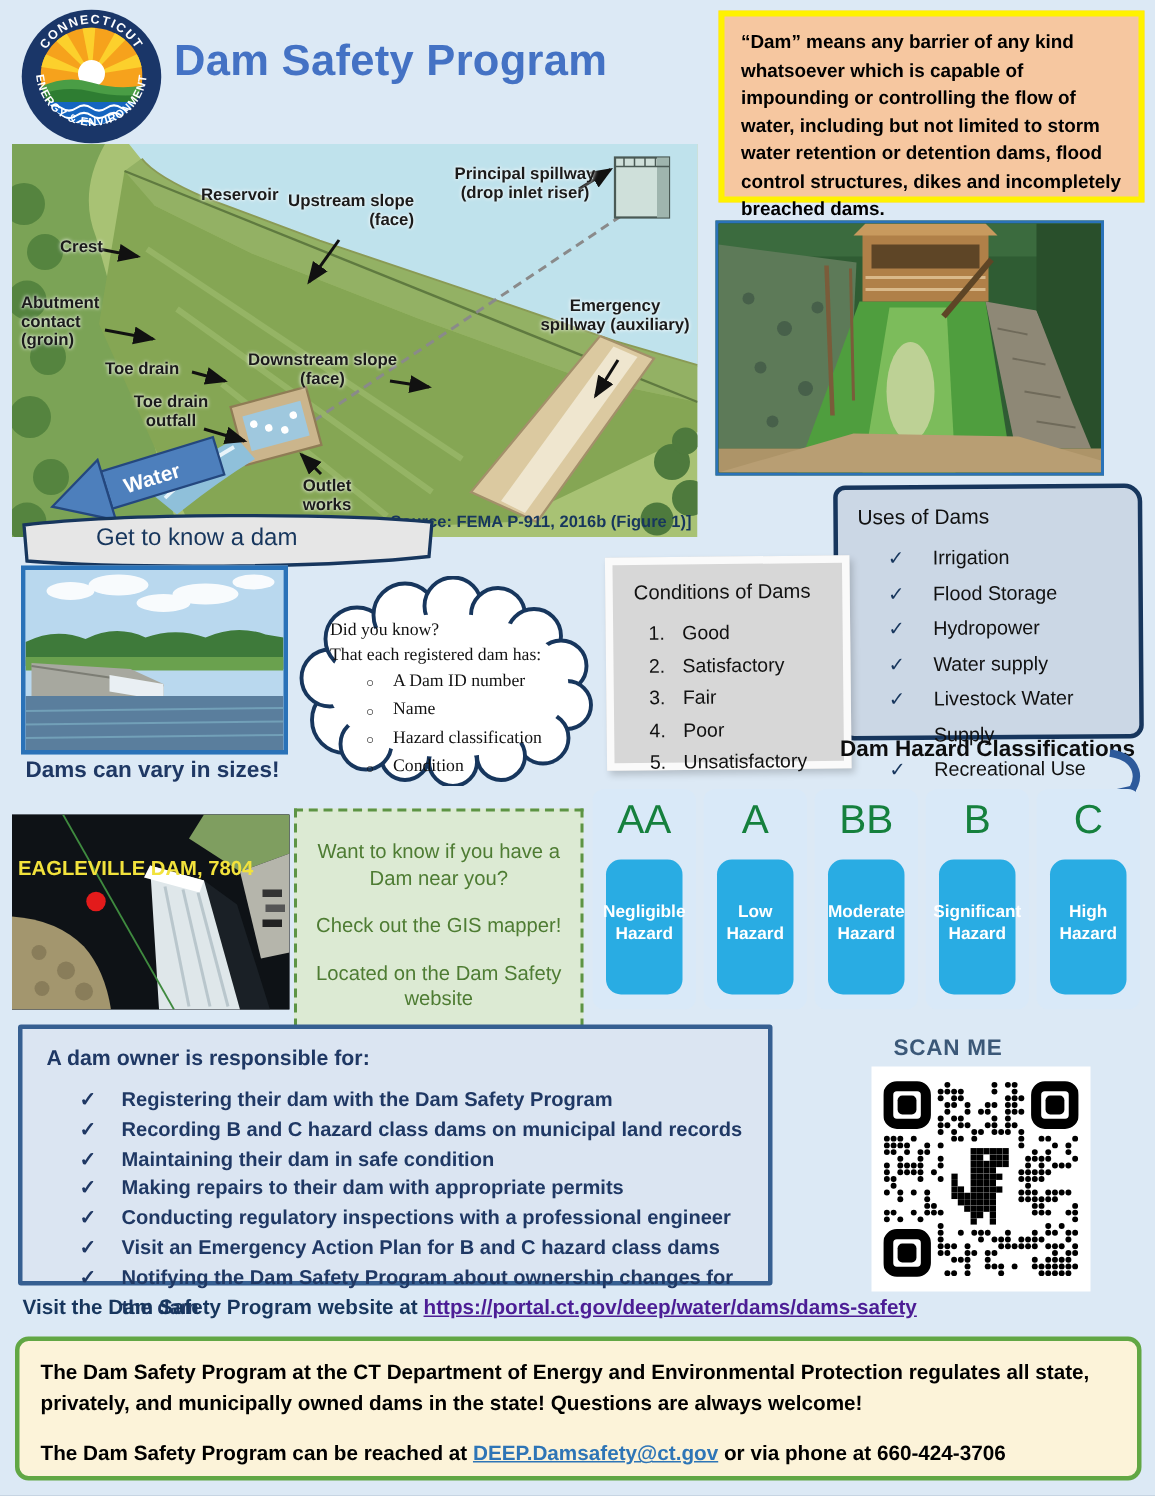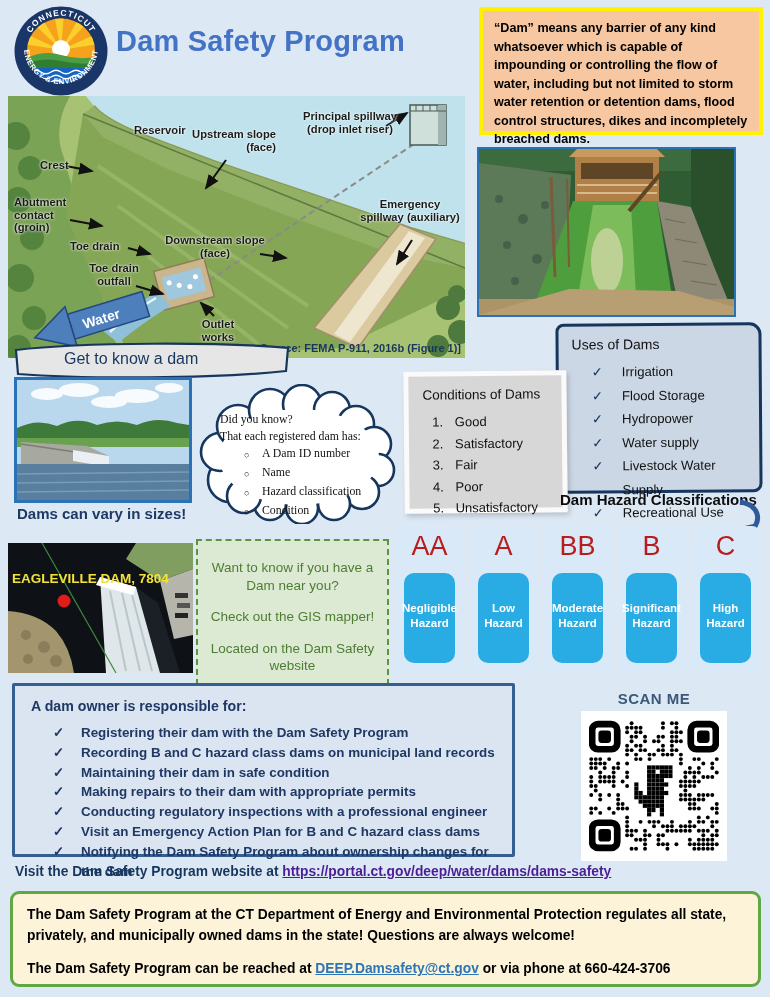--- a/index.html
+++ b/index.html
@@ -50,41 +50,41 @@
   .cloud-text .o{width:18px;margin-left:24px;flex:none;font-size:9px;padding-top:2px;}
 
   .photo-sizes{left:14px;top:377px;width:178px;height:126px;border:3px solid #2a72b8;box-sizing:border-box;background:#b9d8ee;}
   .sizes-caption{left:17px;top:505px;font-size:15px;font-weight:bold;color:#1f3864;}
 
   
   .hz-heading{left:560px;top:491px;font-size:15px;font-weight:bold;color:#0d0d0d;}
   .hz-arrow{left:736px;top:497px;width:26px;height:44px;}
   .cards{left:395px;top:526px;display:flex;gap:5px;}
   .card{width:69px;height:147px;background:#d9e9f8;border-radius:8px;position:relative;flex:none;}
-  .card .letter{text-align:center;margin-top:5px;font-size:27px;color:#b91c1c;}
+  .card .letter{text-align:center;margin-top:5px;font-size:27px;color:#15803d;}
   .card .inner{position:absolute;left:9px;right:9px;top:47px;bottom:10px;background:#29ace3;border-radius:10px;
                color:#fff;font-size:11.5px;line-height:1.3;display:flex;align-items:center;justify-content:center;
                text-align:center;padding:11px 2px 16px 2px;box-sizing:border-box;font-weight:bold;}
 
   .photo-eagle{left:8px;top:543px;width:185px;height:130px;background:#0e1216;}
   .eagle-label{position:absolute;left:4px;top:28px;color:#f2e23c;font-weight:bold;font-size:13.5px;}
 
   .gis{left:196px;top:539px;width:193px;height:156px;box-sizing:border-box;background:#dcead3;
        border:2px dashed #5d9444;color:#4e7c33;text-align:center;font-size:13.5px;line-height:1.32;
        display:flex;flex-direction:column;justify-content:space-evenly;padding:4px 8px;}
 
   
   .resp{left:12px;top:683px;width:503px;height:174px;box-sizing:border-box;background:#dbe5f2;
         border:3px solid #365f91;border-radius:2px;padding:12px 8px 0 16px;color:#1f3864;font-weight:600;}
   .resp .box-title{font-size:14.2px;}
   .resp ul{list-style:none;margin:9px 0 0 0;padding:0;}
   .resp li{display:flex;font-size:13.4px;line-height:19.8px;}
   .resp .check{width:28px;margin-left:22px;flex:none;}
 
-  .scanme{left:581px;top:690px;width:146px;text-align:center;font-size:15px;font-weight:bold;color:#3b5878;letter-spacing:.5px;}
+  .scanme{left:559px;top:690px;width:146px;text-align:center;font-size:15px;font-weight:bold;color:#3b5878;letter-spacing:.5px;}
   .qr{left:581px;top:711px;width:146px;height:150px;background:#fff;display:flex;align-items:center;justify-content:center;}
 
   .weblink-line{left:15px;top:864px;font-size:13.8px;font-weight:bold;color:#17365d;}
   .weblink-line a{color:#4c1d95;}
 
   .footer-box{left:10px;top:891px;width:751px;height:96px;box-sizing:border-box;background:#fcf3d9;
               border:3px solid #61a744;border-radius:9px;padding:11px 14px;font-size:13.8px;font-weight:600;
               color:#000;line-height:1.5;}
   .footer-box .p2{margin-top:13px;}
   .footer-box a{color:#2e75b6;text-decoration:underline;}

